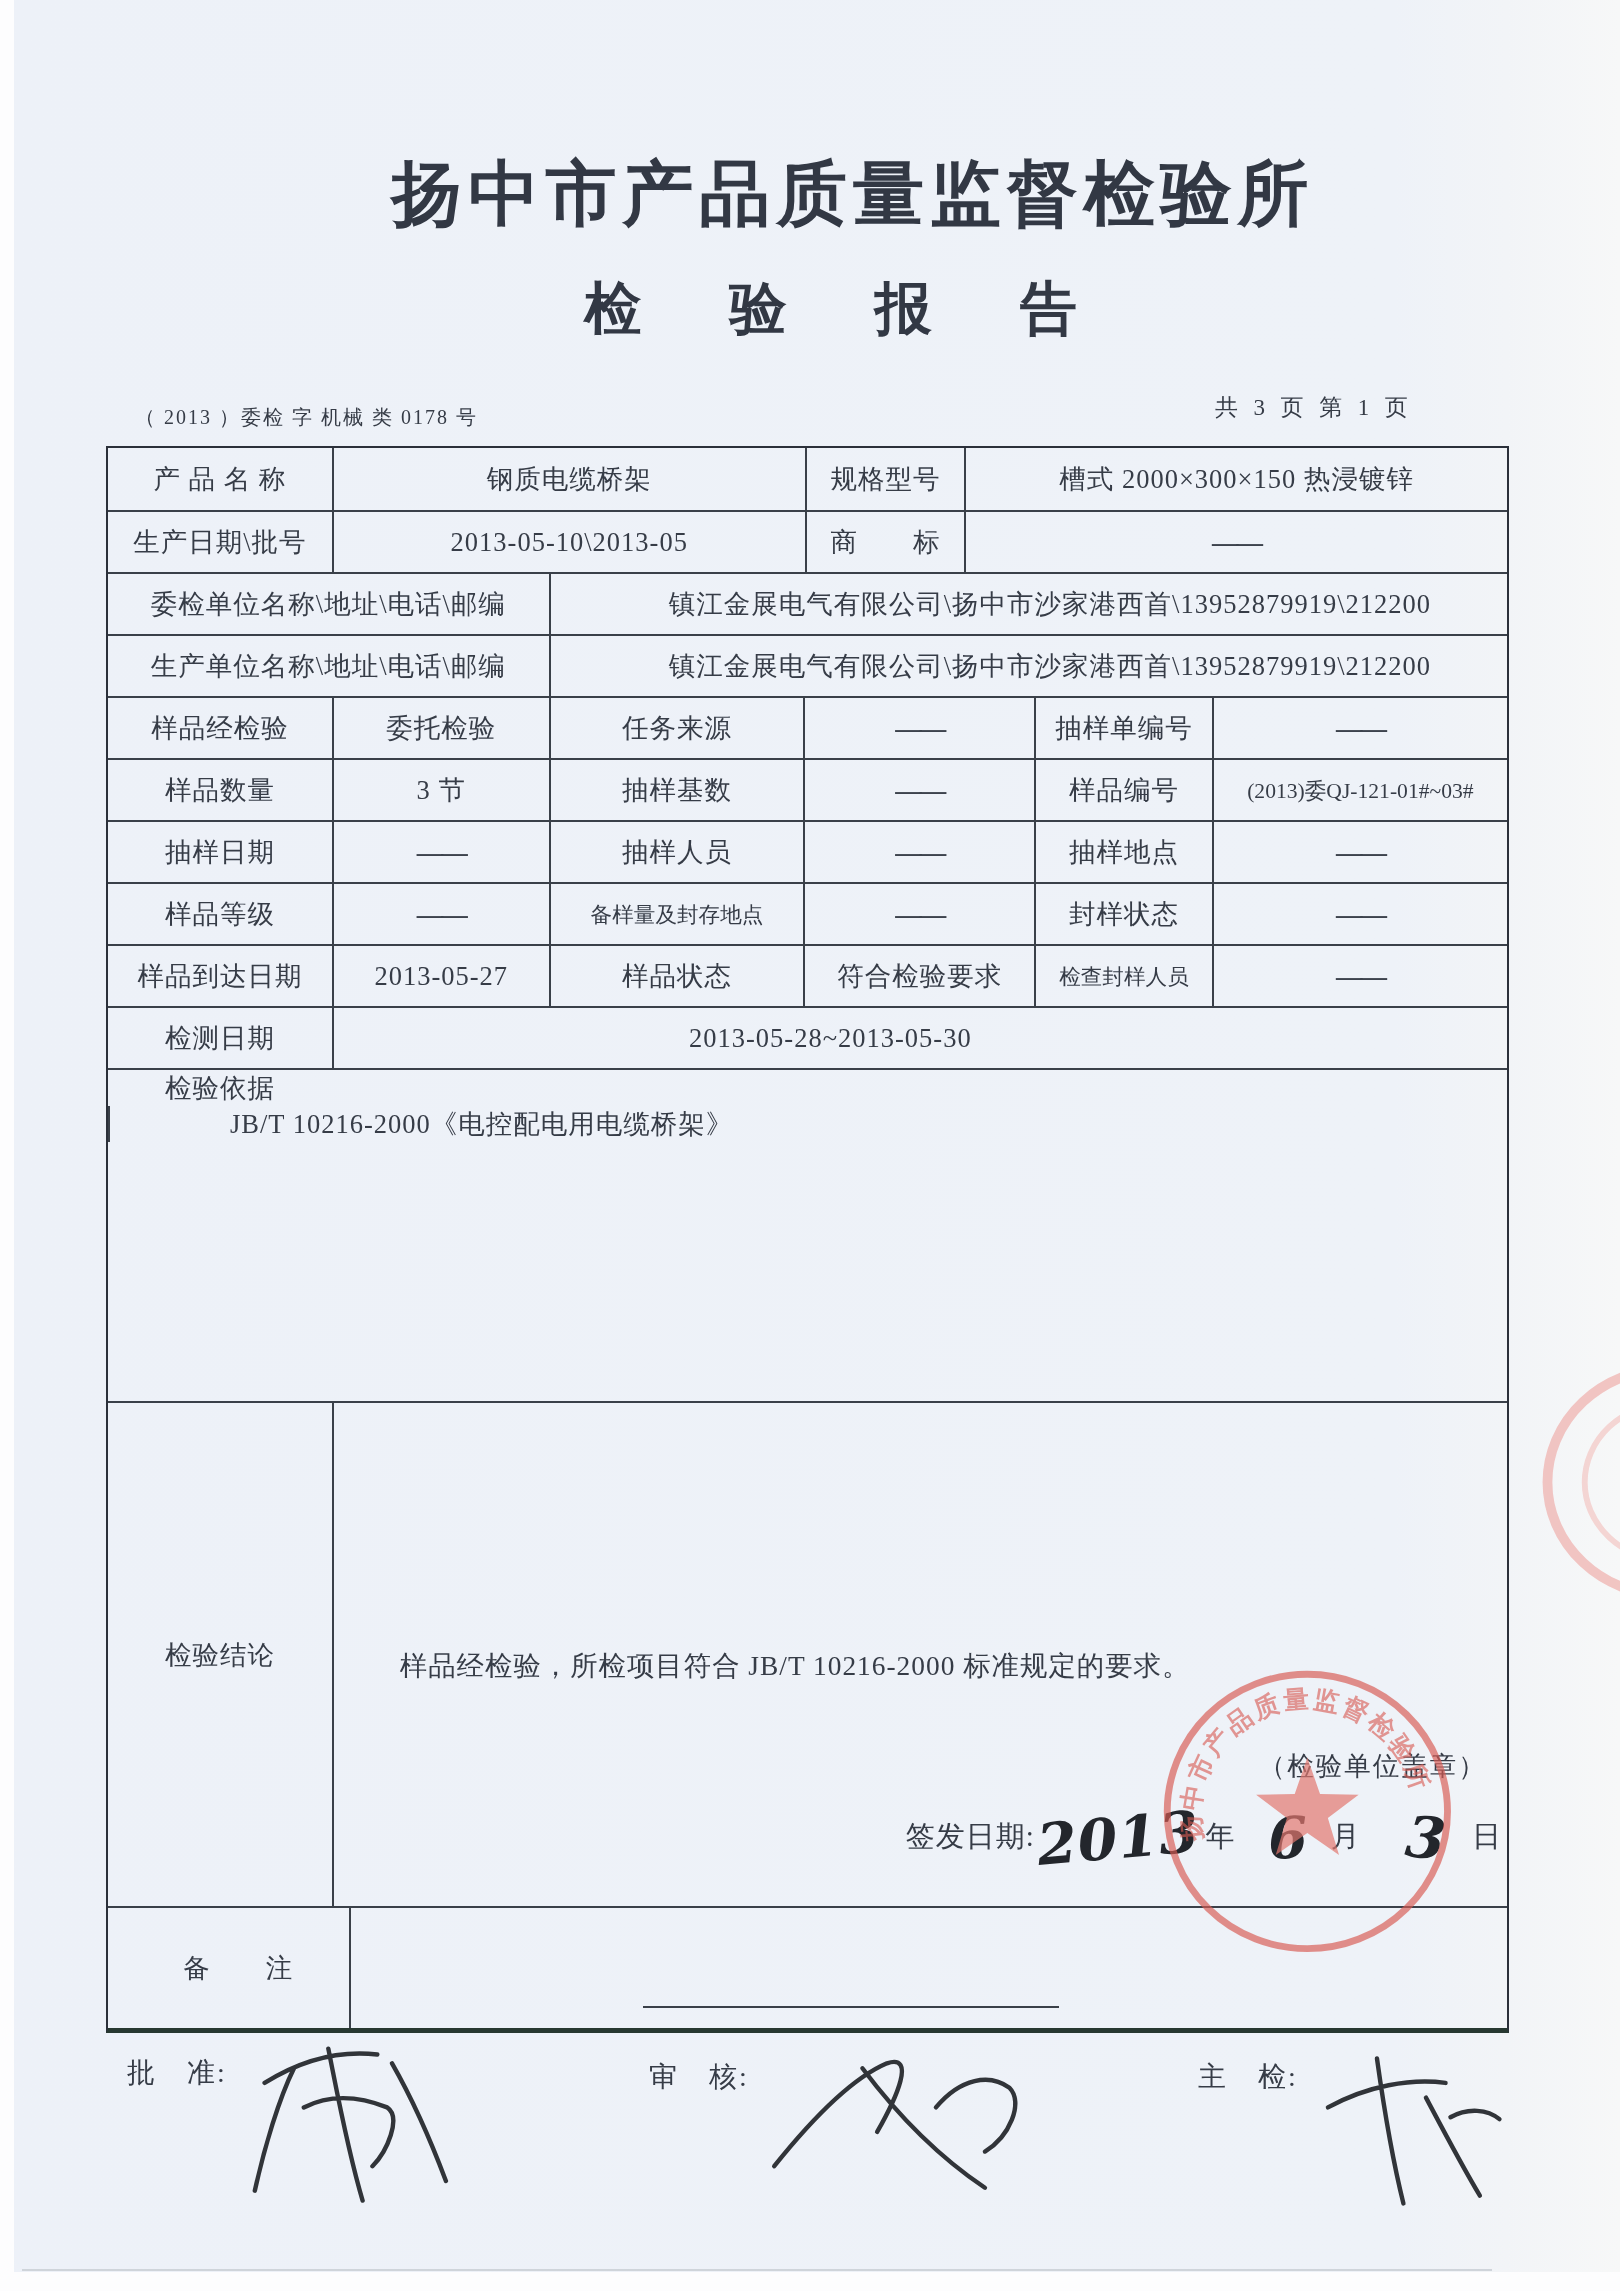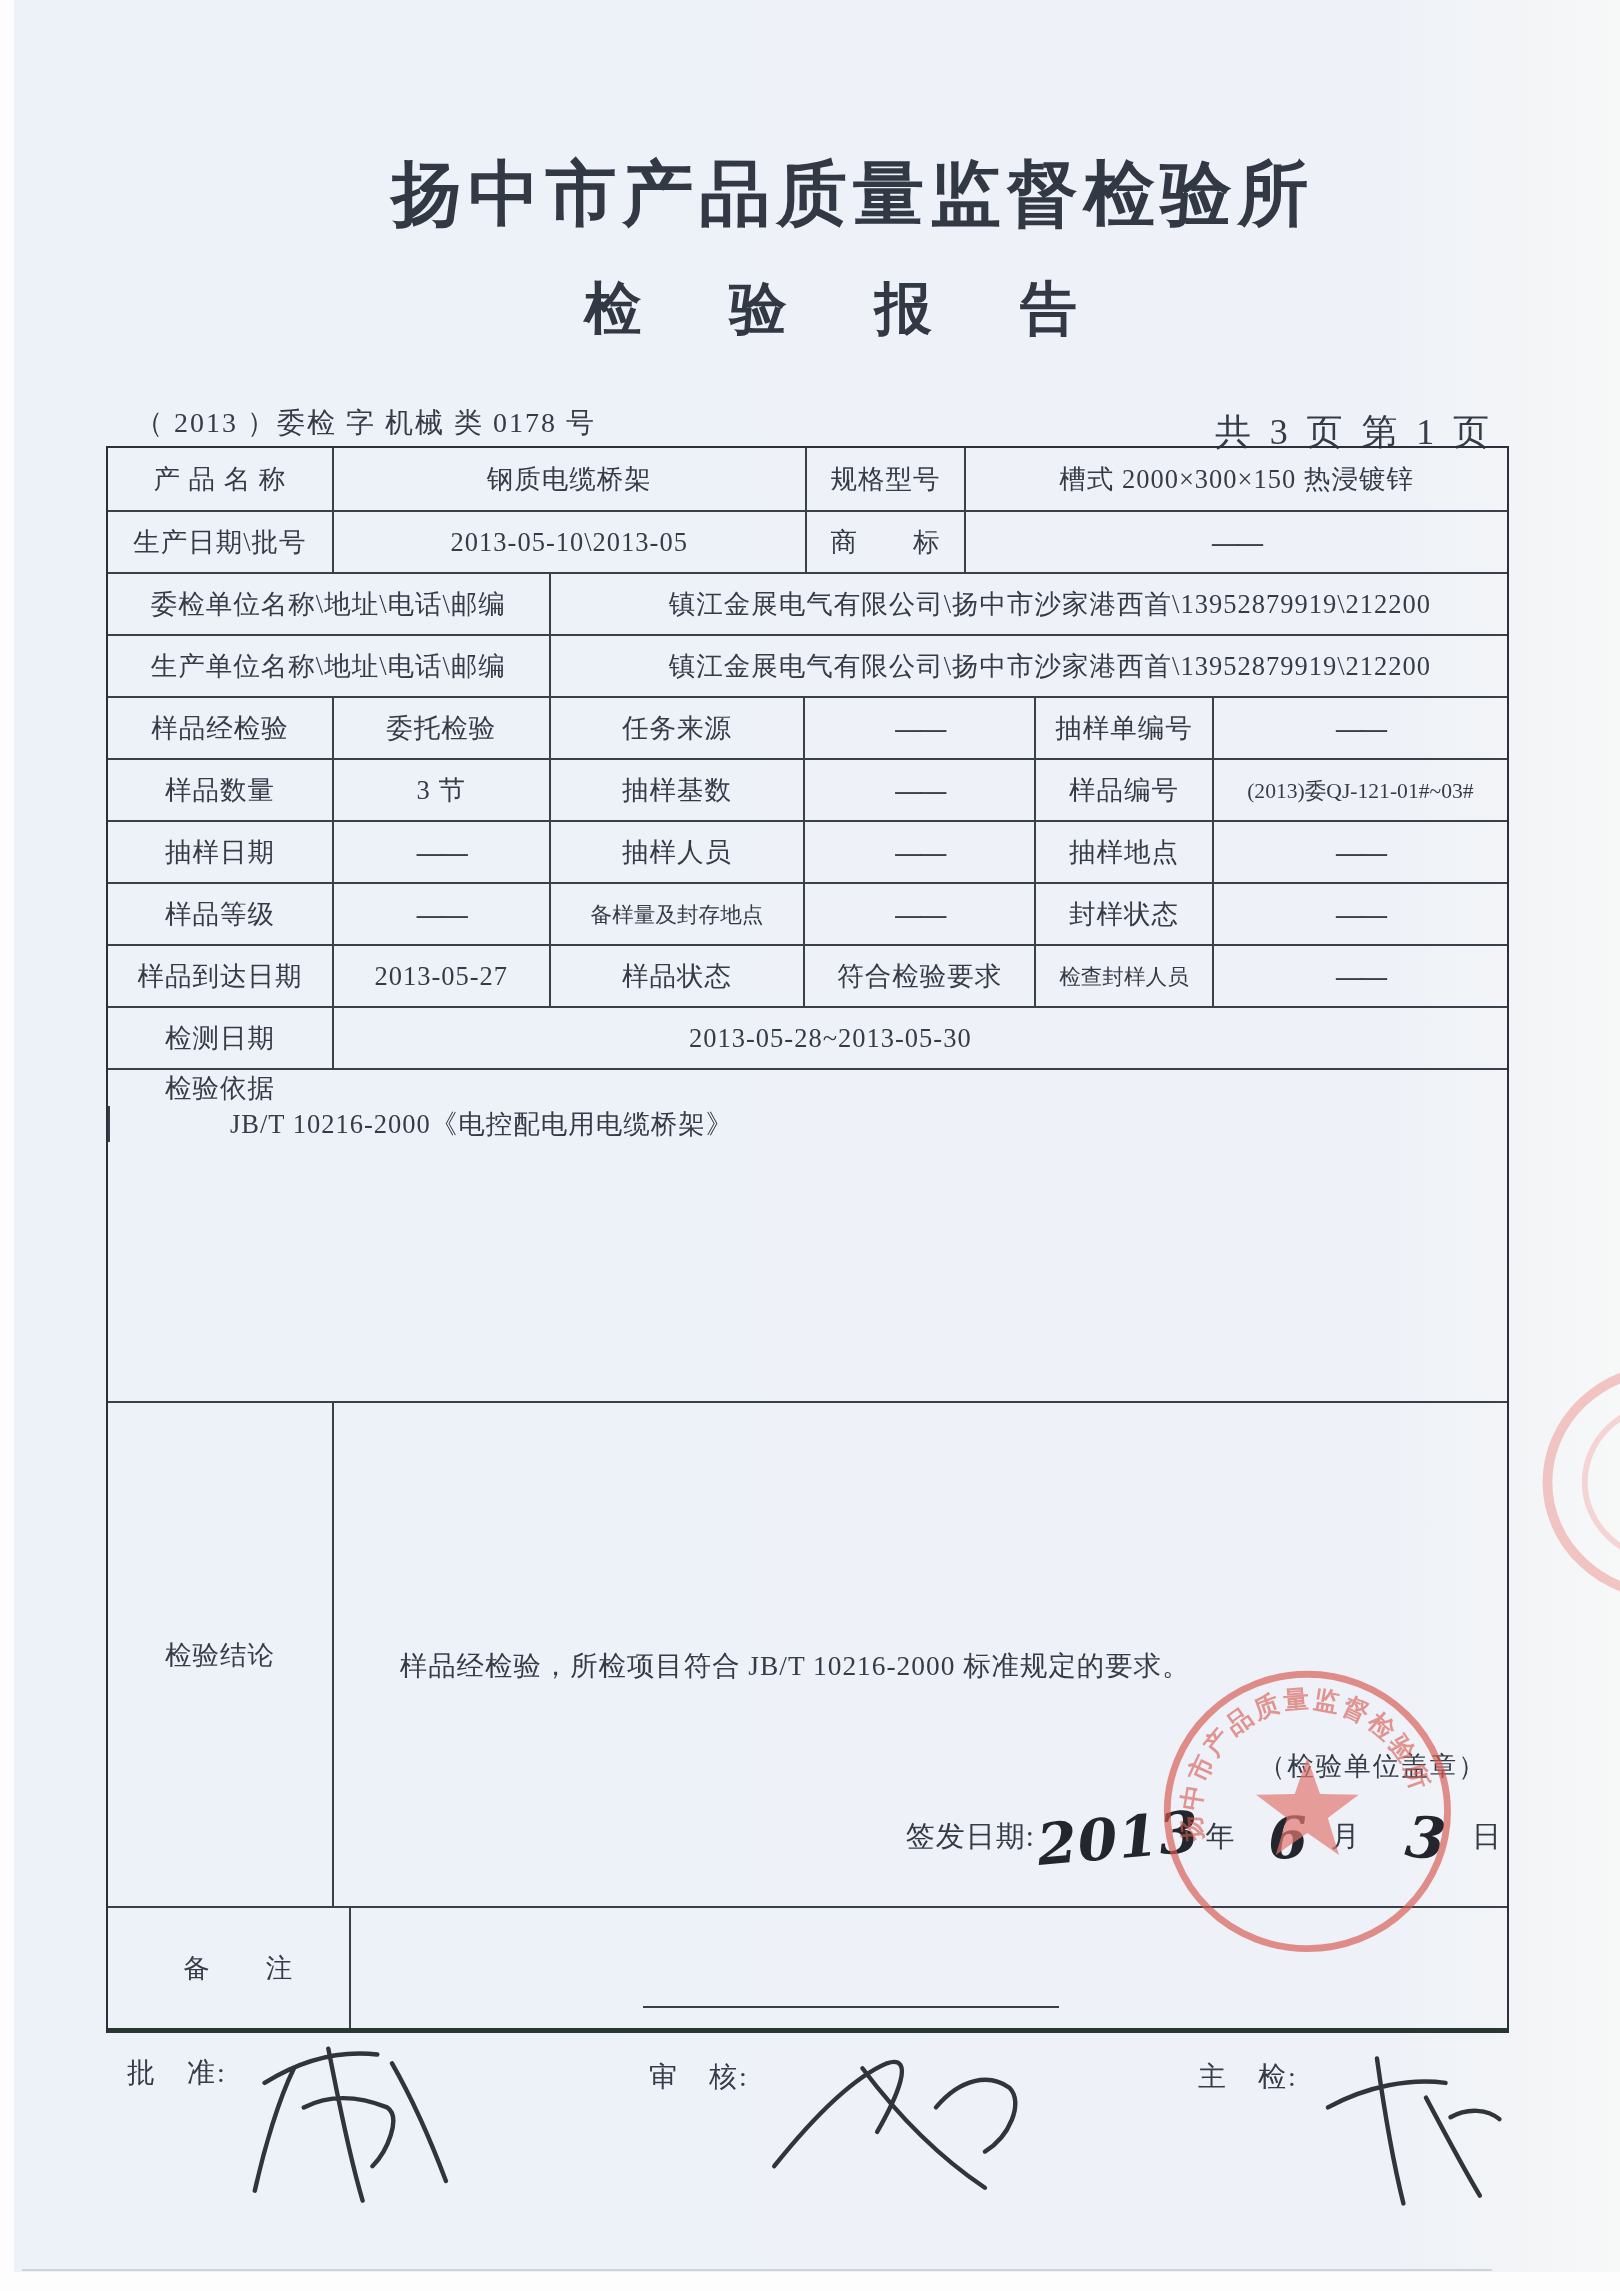--- a/index.html
+++ b/index.html
@@ -13,22 +13,22 @@
   .edge-bottom-line{position:absolute;left:21.6px;top:2269px;width:1470px;height:2px;background:#cfd4da;}
 
   .title{
     position:absolute;top:147px;left:50%;transform:translateX(calc(-50% + 43px));
     font-size:71px;font-weight:700;letter-spacing:5.9px;white-space:nowrap;color:#323844;
   }
   .subtitle{
     position:absolute;top:271px;left:50%;transform:translateX(calc(-50% + 39px));
     font-size:57px;font-weight:700;letter-spacing:37px;white-space:nowrap;color:#323844;
   }
-  .doc-no{position:absolute;left:135px;top:404px;font-size:28px;letter-spacing:2px;}
-  .page-info{position:absolute;left:1215px;top:408px;font-size:36px;letter-spacing:4.9px;}
+  .doc-no{position:absolute;left:135px;top:404px;font-size:20px;letter-spacing:2px;}
+  .page-info{position:absolute;left:1215px;top:392px;font-size:23px;letter-spacing:4.9px;}
 
   .tbl{
     position:absolute;left:106px;top:446px;width:1403px;
     border:2.9px solid #2b303a;border-bottom:5.9px solid #273831;
     box-sizing:border-box;background:transparent;
   }
   .row{display:flex;box-sizing:border-box;}
   .row + .row{border-top:2px solid #3a4049;}
   .cell{
     box-sizing:border-box;display:flex;align-items:center;justify-content:center;

